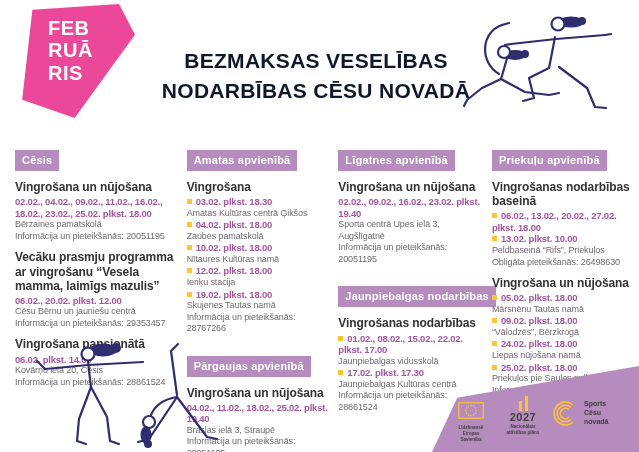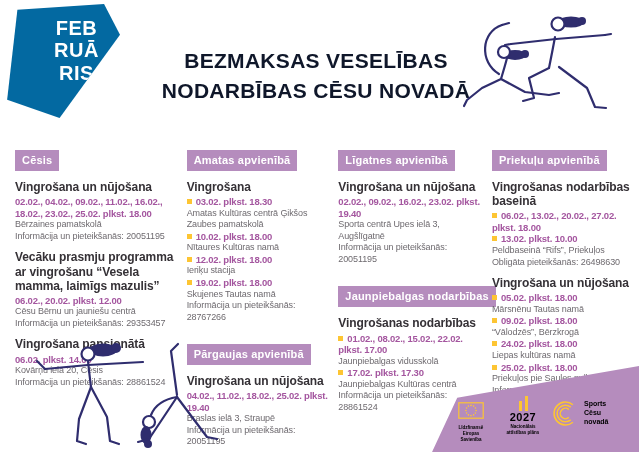--- a/index.html
+++ b/index.html
@@ -4,24 +4,23 @@
 <style>
   html,body{margin:0;padding:0;}
   body{
     width:639px;height:452px;position:relative;overflow:hidden;
     background:#ffffff;
     font-family:"Liberation Sans","DejaVu Sans",sans-serif;
     -webkit-font-smoothing:antialiased;
   }
   
   .month-flag{
-    position:absolute;left:6px;top:4px;width:114px;height:114px;
-    background:#0369a1;
+    position:absolute;left:21px;top:4px;width:114px;height:114px;
+    background:#ec4899;
     clip-path:polygon(10% 5%,86% 0%,100% 27%,47% 100%,1% 84%);
-    text-align:center;
   }
   .month-text{
     padding:13px 0 0 27px;color:#ffffff;font-weight:bold;
     font-size:20px;line-height:1.12;letter-spacing:.5px;
   }
   
   .poster-title{
     position:absolute;left:130px;top:46px;width:372px;text-align:center;
     color:#0f172a;font-weight:bold;font-size:21px;line-height:1.45;
     letter-spacing:.3px;
@@ -57,21 +56,21 @@
   .bullet{
     display:inline-block;width:5px;height:5px;background:#fdc533;
     margin-right:4px;vertical-align:1px;
   }
   
   .footer-band{
     position:absolute;left:420px;top:360px;width:219px;height:92px;
     background:#b58cbd;
     clip-path:polygon(5.5% 100%,17% 41%,100% 6.5%,100% 100%,0% 100%);
   }
-  .logo{position:absolute;color:#000000;text-align:center;}
+  .logo{position:absolute;color:#404040;text-align:center;}
   .logo-eu{left:34px;top:42px;width:34px;}
   .logo-eu .cap{font-size:4.5px;line-height:1.3;font-weight:bold;margin-top:2px;}
   .logo-nap{left:85px;top:36px;width:36px;}
   .logo-nap .bars{height:15px;display:flex;justify-content:center;align-items:flex-end;gap:3px;}
   .logo-nap .bar1{width:3px;height:10px;background:#fdc533;display:inline-block;}
   .logo-nap .bar2{width:3px;height:15px;background:#fdc533;display:inline-block;}
   .logo-nap .year{font-size:11px;font-weight:bold;line-height:1.1;letter-spacing:.5px;}
   .logo-nap .cap{font-size:4.5px;line-height:1.3;font-weight:bold;margin-top:1px;}
   .logo-sports{left:132px;top:40px;width:76px;display:flex;align-items:center;gap:5px;text-align:left;}
   .logo-sports .txt{font-size:7px;font-weight:bold;line-height:1.25;}
@@ -131,20 +130,21 @@
       </div><div class="section">
         <div class="sec-title">Vingrošana pansionātā</div>
         <div class="date-line">06.02. plkst. 14.00</div>
         <div class="info-line">Kovārņu ielā 20, Cēsis</div>
         <div class="info-line">Informācija un pieteikšanās: 28861524</div>
       </div></div>
     <div class="col col1"><div class="badge">Amatas apvienībā</div><div class="section">
         <div class="sec-title">Vingrošana</div>
         <div class="date-line"><span class="bullet"></span>03.02. plkst. 18.30</div>
         <div class="info-line">Amatas Kultūras centrā Ģikšos</div>
+        <div class="date-line"><span class="bullet"></span>04.02. plkst. 18.00</div>
         <div class="info-line">Zaubes pamatskolā</div>
         <div class="date-line"><span class="bullet"></span>10.02. plkst. 18.00</div>
         <div class="info-line">Nītaures Kultūras namā</div>
         <div class="date-line"><span class="bullet"></span>12.02. plkst. 18.00</div>
         <div class="info-line">Ieriķu stacija</div>
         <div class="date-line"><span class="bullet"></span>19.02. plkst. 18.00</div>
         <div class="info-line">Skujenes Tautas namā</div>
         <div class="info-line">Informācija un pieteikšanās: 28767266</div>
       </div><div class="badge second">Pārgaujas apvienībā</div><div class="section">
         <div class="sec-title">Vingrošana un nūjošana</div>
@@ -171,21 +171,21 @@
         <div class="date-line"><span class="bullet"></span>13.02. plkst. 10.00</div>
         <div class="info-line">Peldbaseinā “Rifs”, Priekuļos</div>
         <div class="info-line">Obligāta pieteikšanās: 26498630</div>
       </div><div class="section">
         <div class="sec-title">Vingrošana un nūjošana</div>
         <div class="date-line"><span class="bullet"></span>05.02. plkst. 18.00</div>
         <div class="info-line">Mārsnēnu Tautas namā</div>
         <div class="date-line"><span class="bullet"></span>09.02. plkst. 18.00</div>
         <div class="info-line">“Vālodzēs”, Bērzkrogā</div>
         <div class="date-line"><span class="bullet"></span>24.02. plkst. 18.00</div>
-        <div class="info-line">Liepas kultūras namā</div>
+        <div class="info-line">Liepas nūjošana namā</div>
         <div class="date-line"><span class="bullet"></span>25.02. plkst. 18.00</div>
         <div class="info-line">Priekuļos pie Saules pulksteņa</div>
         <div class="info-line">Informācija un pieteikšanās: 28767266</div>
       </div></div>
   </div>
 
 <svg class="illus-bottom" width="210" height="117" viewBox="0 0 210 117" fill="none" stroke="#2f2d6e" stroke-width="2.2" stroke-linecap="round" stroke-linejoin="round">
 
   <ellipse cx="78" cy="15" rx="14" ry="6.5" fill="#2f2d6e" stroke="none"></ellipse>
   <circle cx="91" cy="13" r="5" fill="#2f2d6e" stroke="none"></circle>

